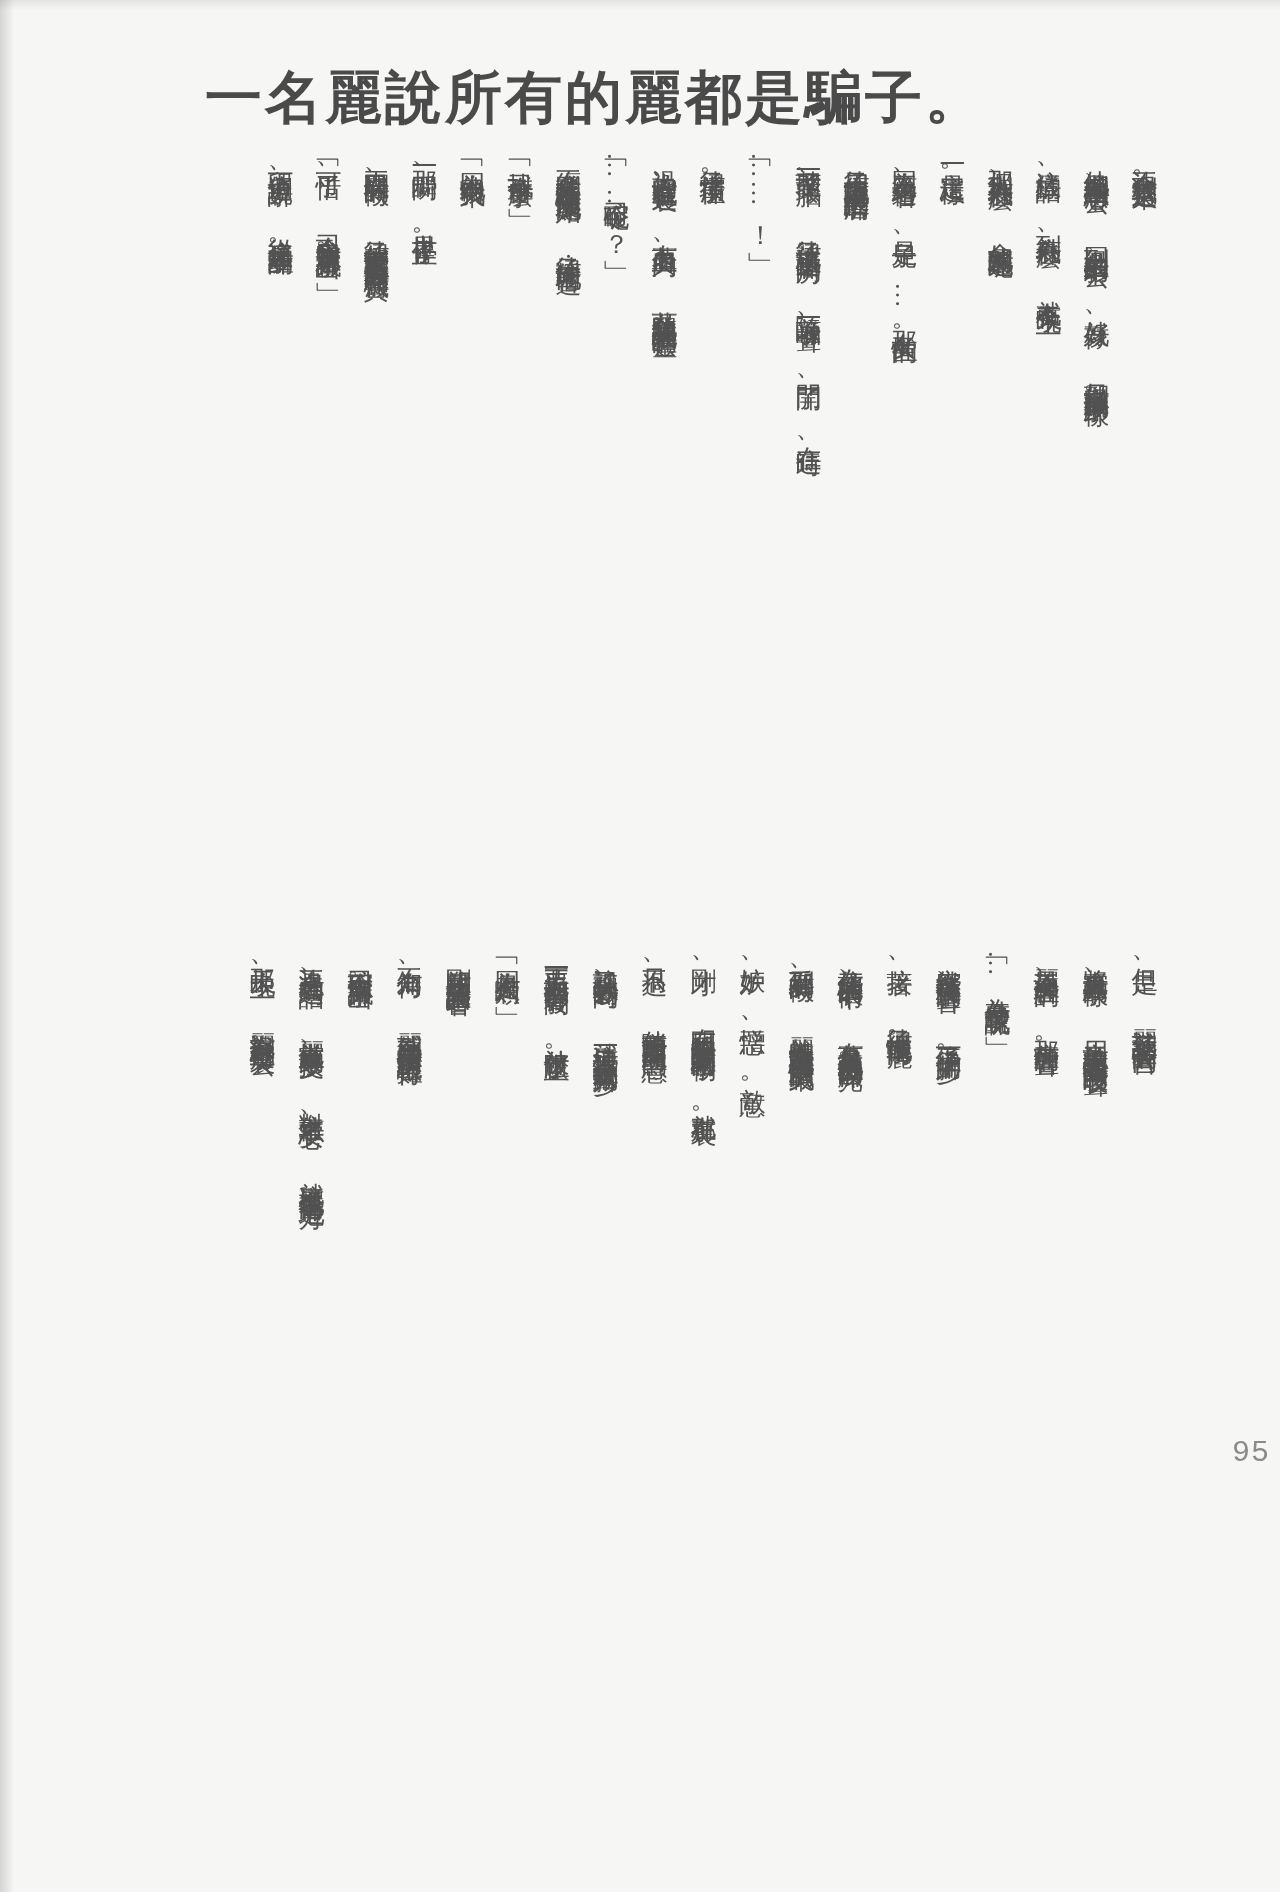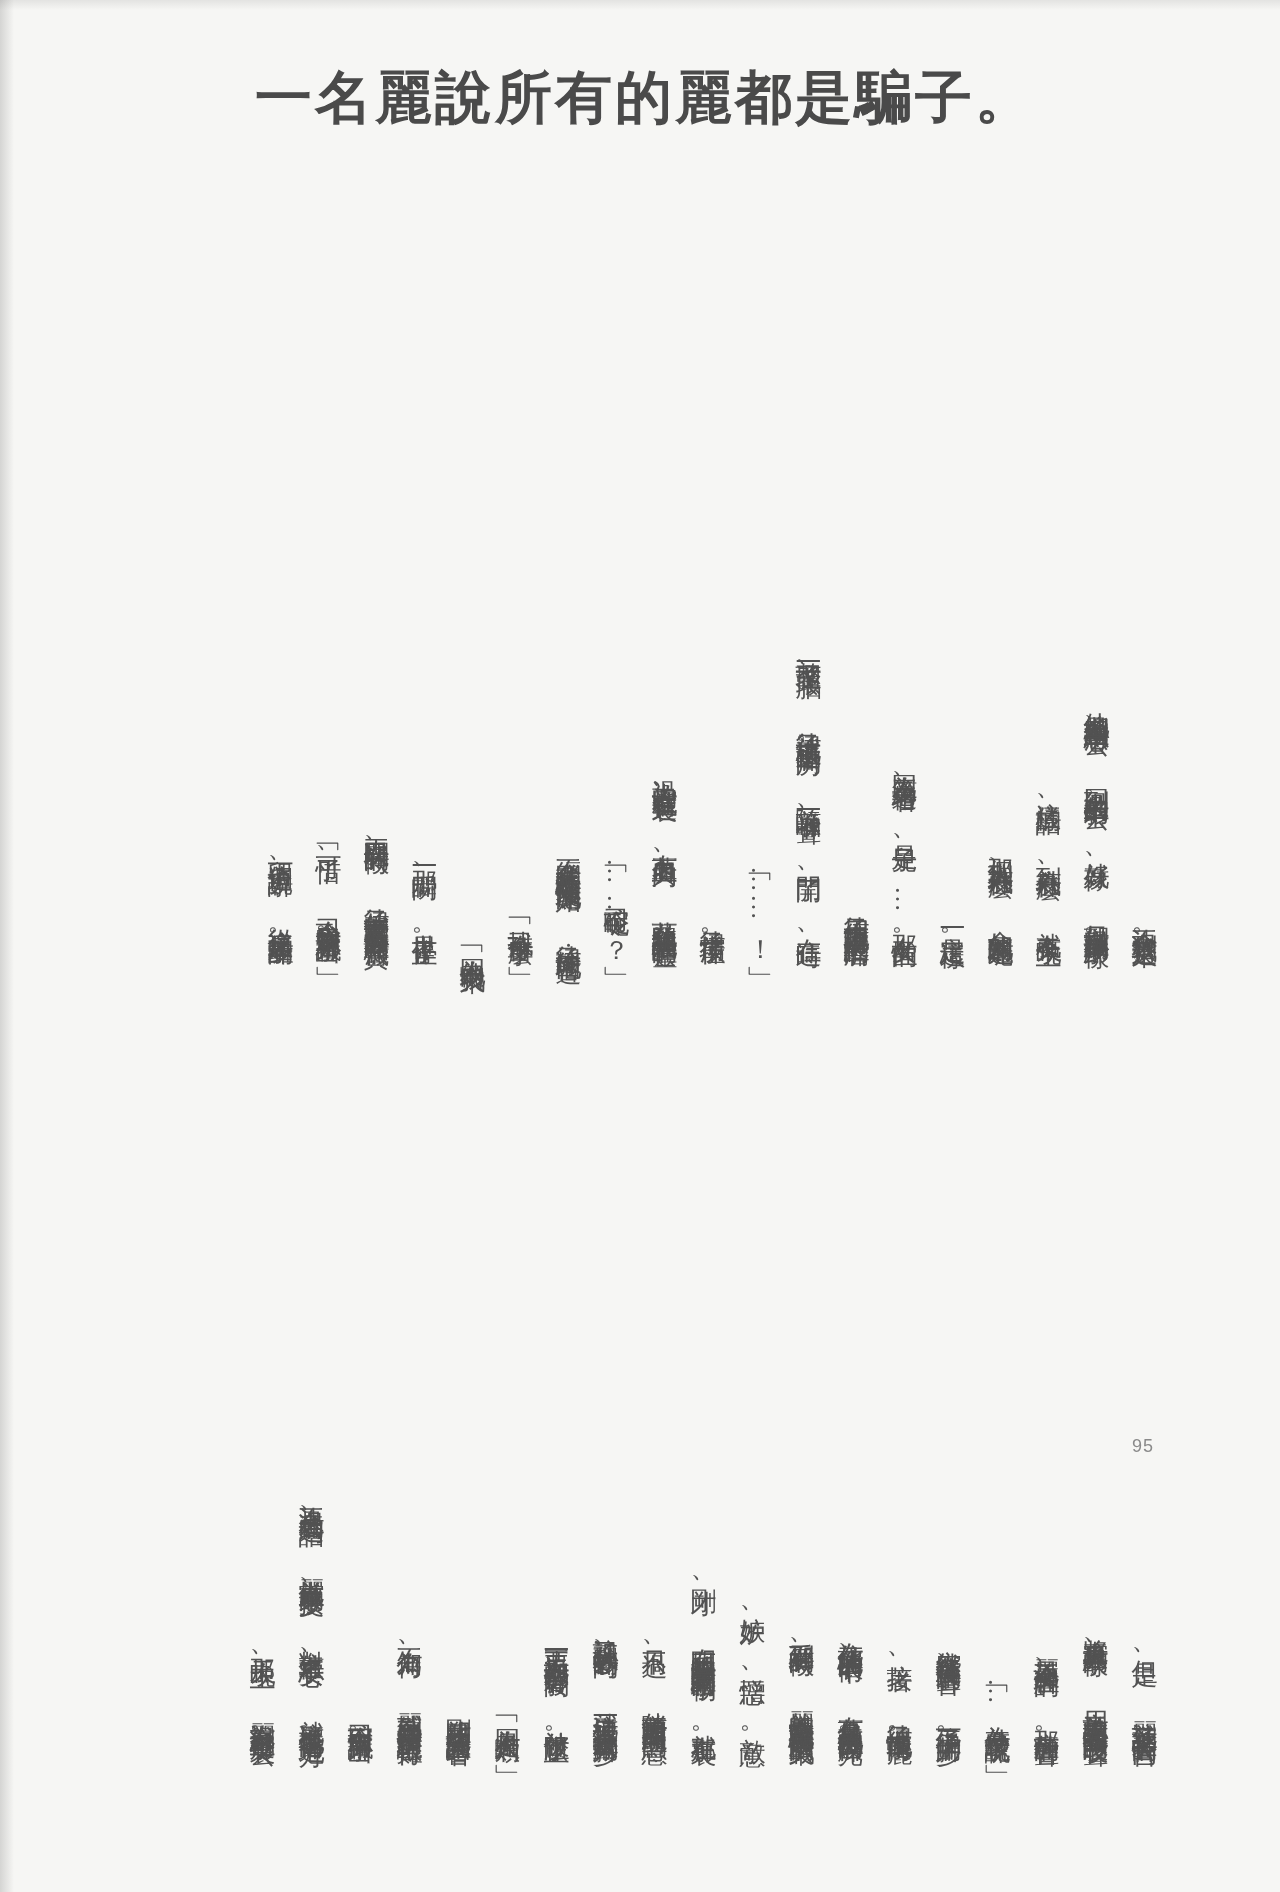--- a/index.html
+++ b/index.html
@@ -1,20 +1,20 @@
 <!DOCTYPE html>
 <html style="--ink: #525252; --background: #f6f6f4; --page_number_color: #8a8a8a;"><head>
 <meta charset="utf-8">
 <style>
   :root {
     --ink: #525252;
     --background: #f6f6f4;
     --page_number_color: #8a8a8a;
   }
-  * { box-sizing: border-box; text-align: right; }
+  * { box-sizing: border-box; }
   html, body {
     margin: 0; padding: 0;
   }
   body {
     width: 1280px; height: 1892px;
     position: relative;
     background: var(--background);
     overflow: hidden;
     font-family: "Liberation Serif", "DejaVu Serif", serif;
   }
@@ -48,24 +48,24 @@
     color: var(--ink);
     text-align: start;
   }
   .vblock p { margin: 0; }
   .upper-block { top: 150px; right: 118px; height: 802px; }
   .upper-block p { margin-left: 12px; }
   .lower-block { top: 948px; right: 118px; height: 802px; }
   .lower-block p { margin-left: 13px; }
   .page-number {
     position: absolute;
-    left: 1132px; top: 1436px;
-    font-size: 18px;
+    left: 1232px; top: 1436px;
+    font-size: 30px;
     color: var(--page_number_color);
-    font-family: Liberation Sans, sans-serif;
+    font-family: Liberation Mono, monospace;
     letter-spacing: 1px;
   }
 </style>
 </head>
 <body>
 
 <div class="edge-shade-left"></div>
 <div class="edge-shade-top"></div>
 
 <h1 class="page-title">一名麗說所有的麗都是騙子。</h1>

